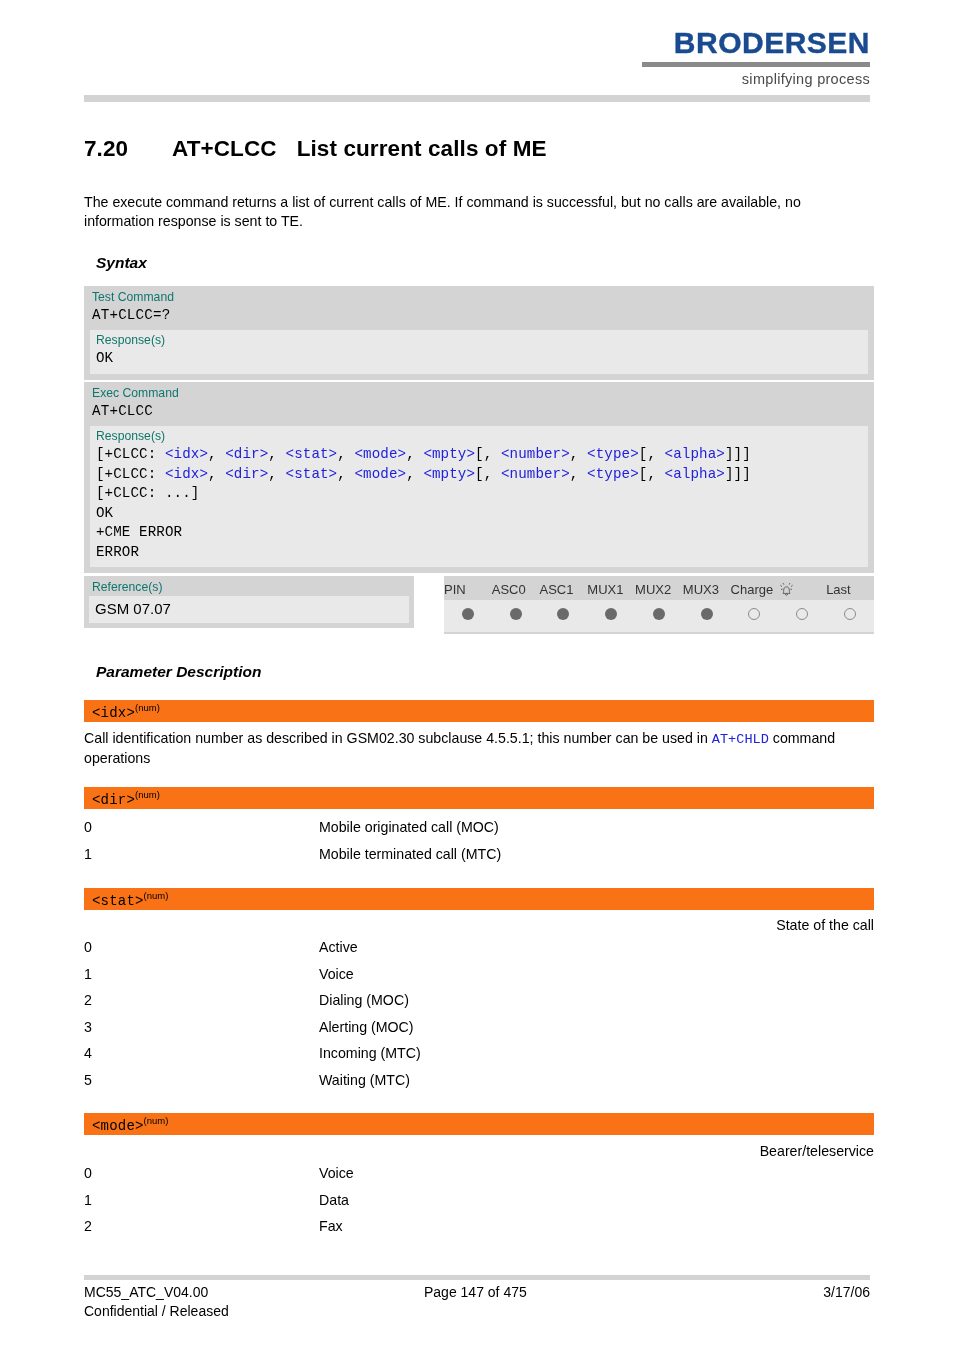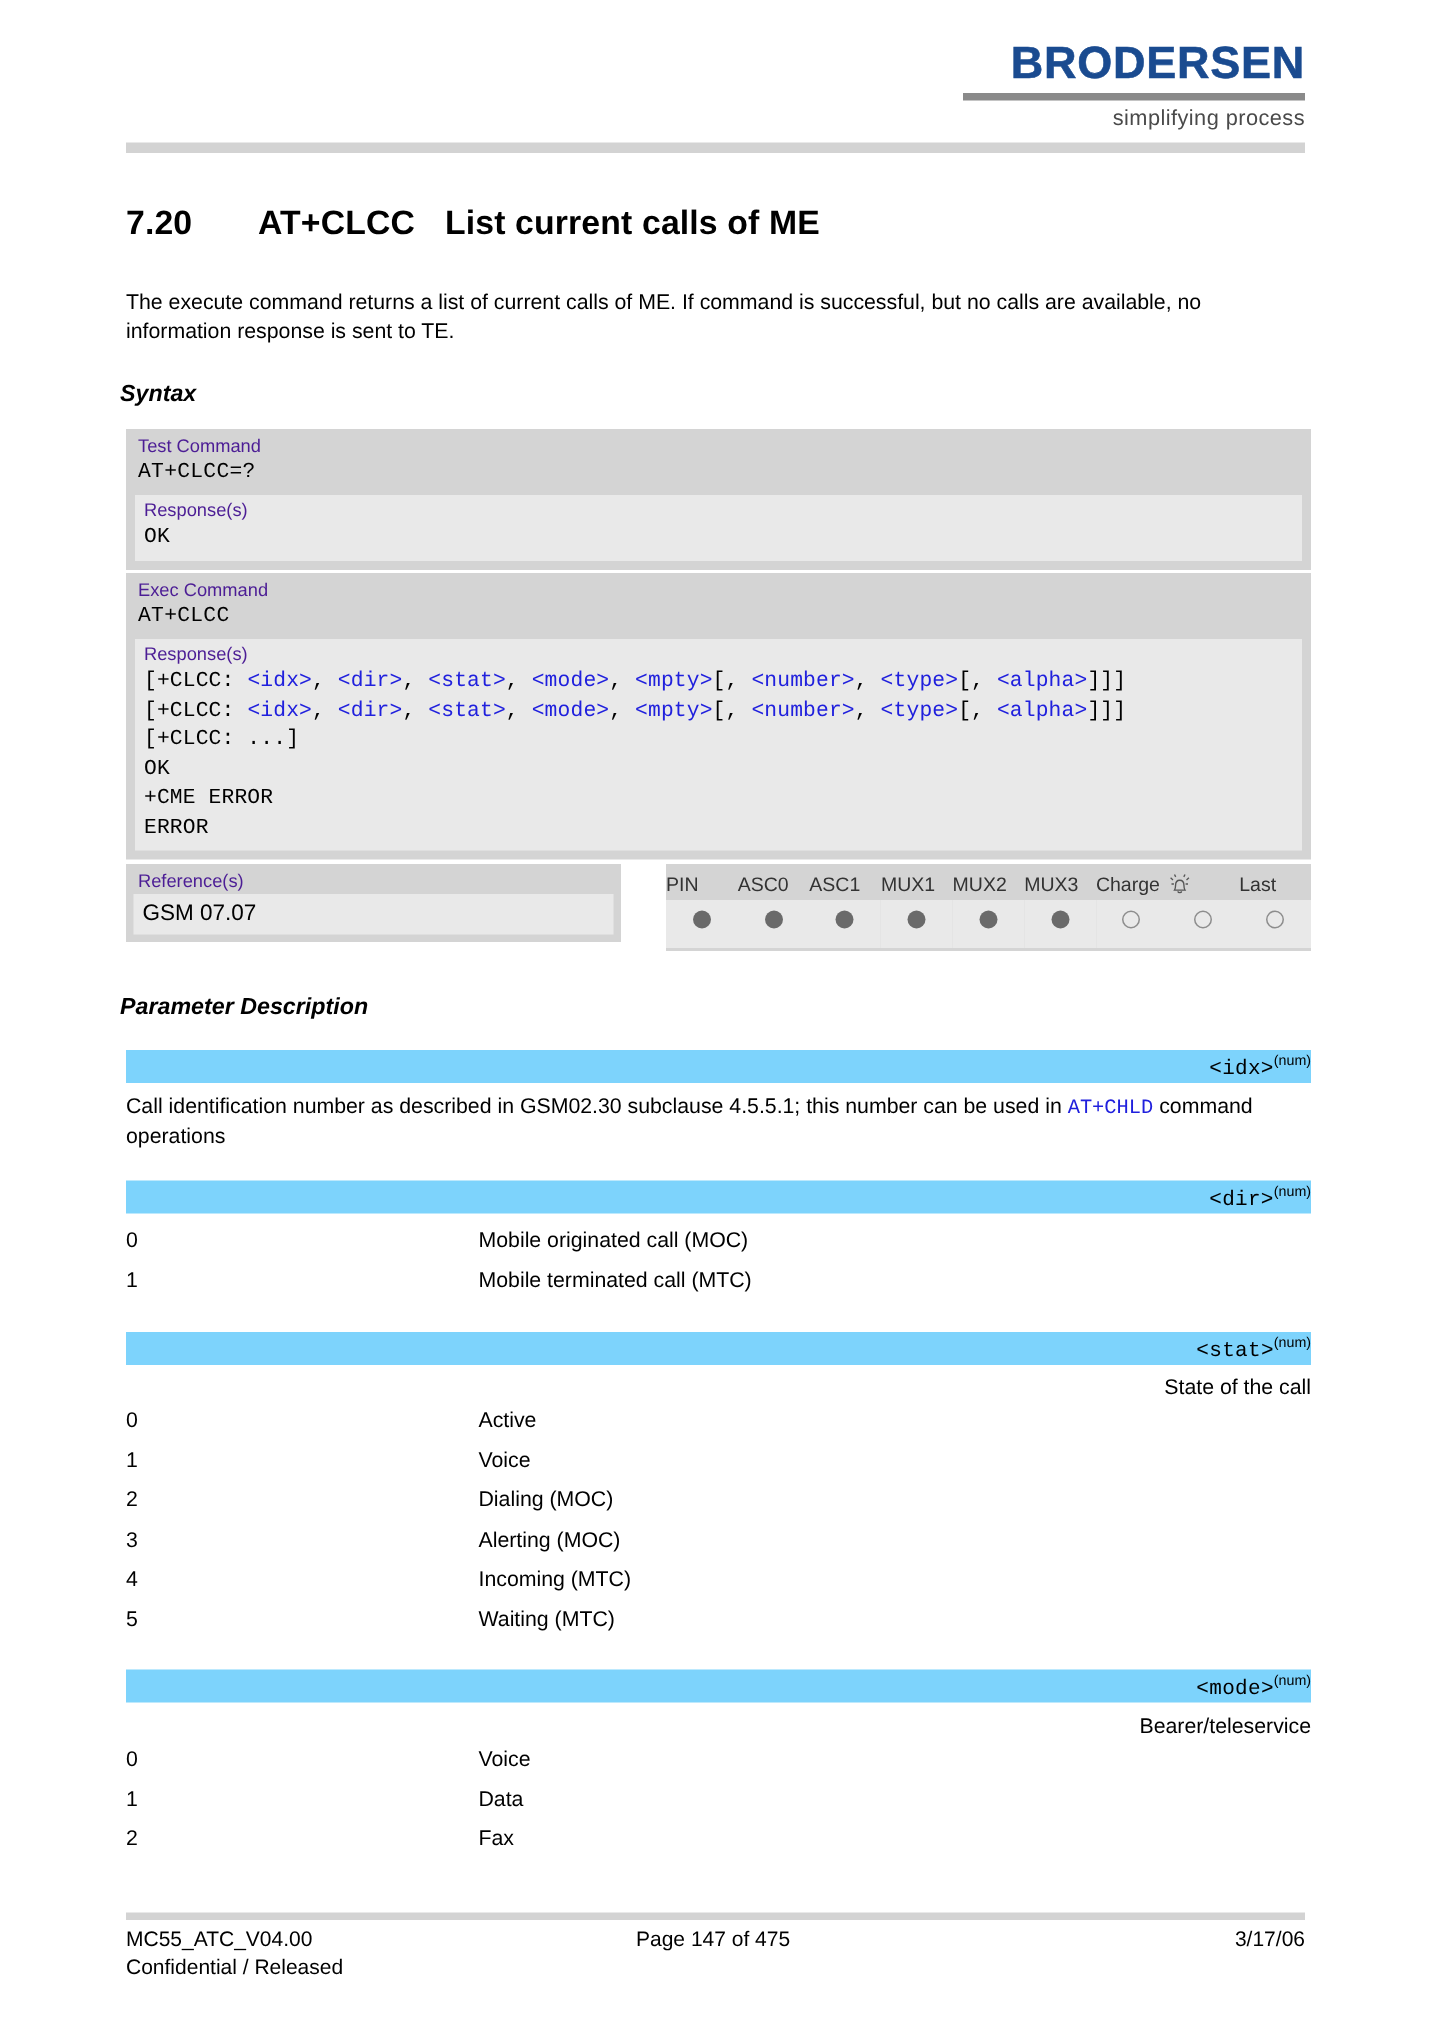--- a/index.html
+++ b/index.html
@@ -86,42 +86,42 @@
     left: 84px;
     top: 193px;
     width: 790px;
     font-size: 14.2px;
     line-height: 19px;
   }
 
   
   .subhead {
     position: absolute;
-    left: 80px;
+    left: 96px;
     font-style: italic;
     font-weight: bold;
     font-size: 15.5px;
   }
   #syntax-head { top: 254px; }
   #param-head  { top: 663px; }
 
   
   .syntax-block {
     position: absolute;
     left: 84px;
     width: 790px;
     background: #d4d4d4;
     box-sizing: border-box;
   }
   #test-block { top: 286px; }
   #exec-block { top: 382px; }
 
   .blk-label {
     font-size: 12.2px;
-    color: #4c1d95;
+    color: #0f766e;
     padding: 4px 8px 2px 8px;
     font-family: "Liberation Sans", sans-serif;
   }
   .blk-cmd {
     font-family: "Liberation Mono", monospace;
     font-size: 14.2px;
     color: #000;
     padding: 1px 8px 7px 8px;
     letter-spacing: 0.2px;
   }
@@ -188,25 +188,24 @@
   }
   .dot.on  { background: #6a6a6a; }
   .dot.off { background: transparent; border: 1.3px solid #8d8d8d; width: 10px; height: 10px; }
   .bell-ico { display: inline-block; vertical-align: middle; }
 
   
   .param-bar {
     position: absolute;
     left: 84px;
     width: 790px;
-    background: #7dd3fc;
+    background: #f97316;
     height: 22px;
     box-sizing: border-box;
     padding: 2px 0 0 8px;
-    text-align: right;
   }
   .param-bar .pname {
     font-family: "Liberation Mono", monospace;
     font-size: 14px;
     letter-spacing: 0.2px;
   }
   .param-bar .sup {
     font-family: "Liberation Sans", sans-serif;
     font-size: 9.5px;
     vertical-align: super;

